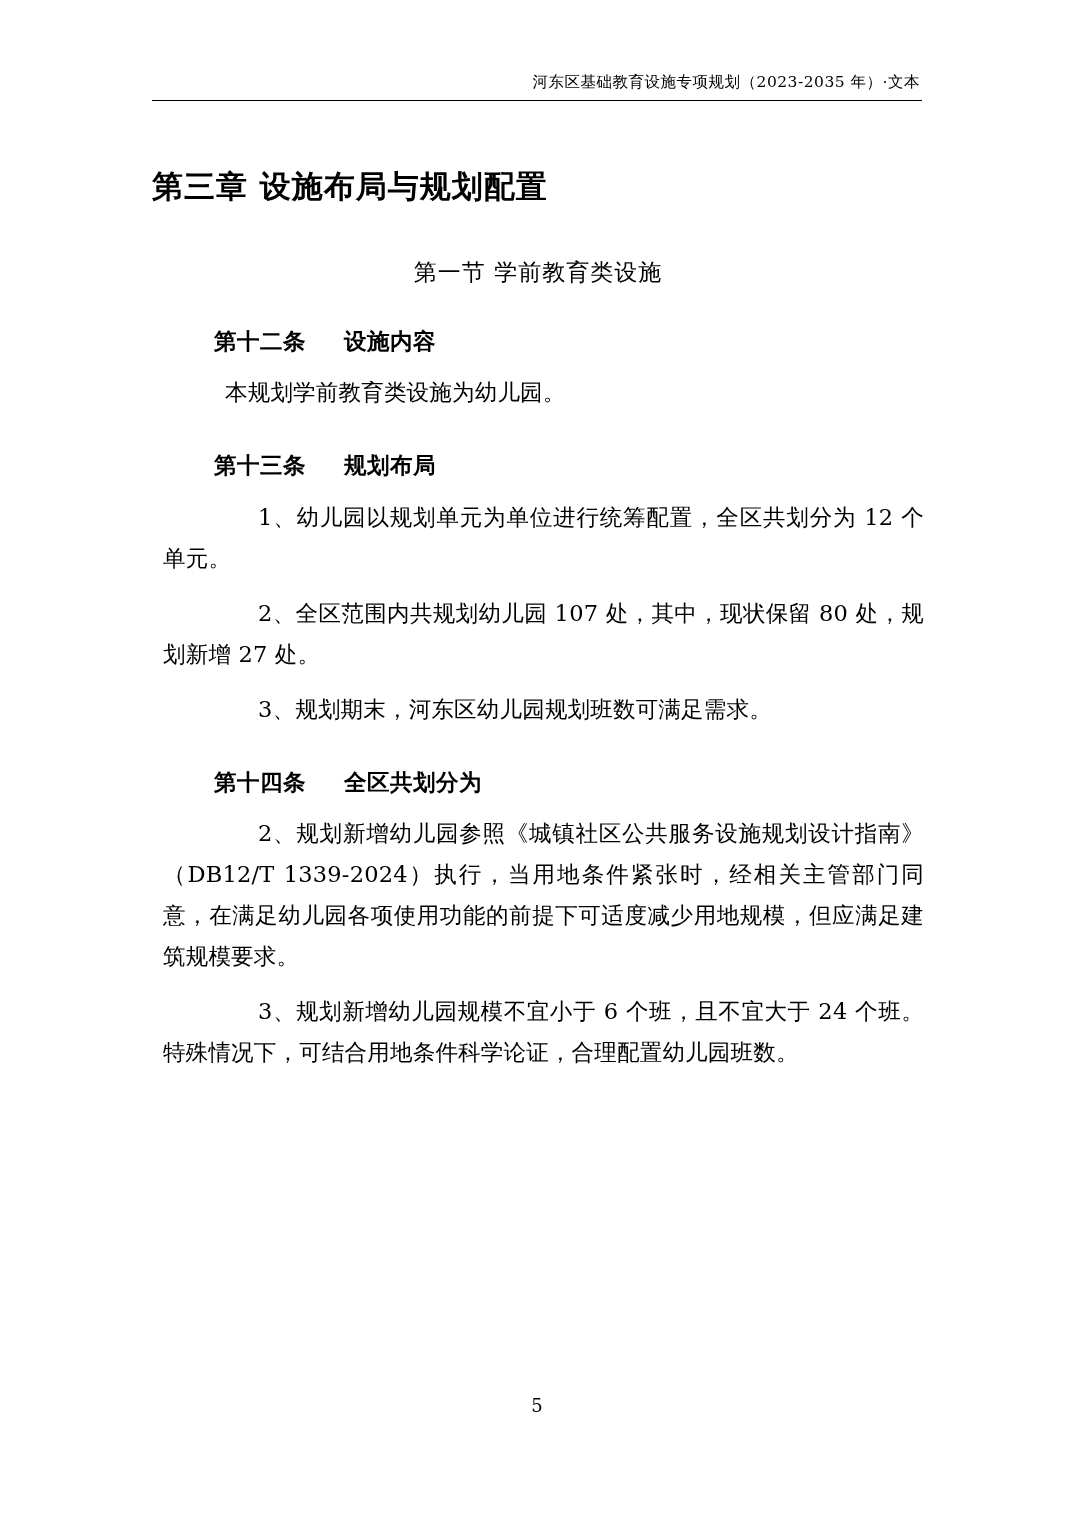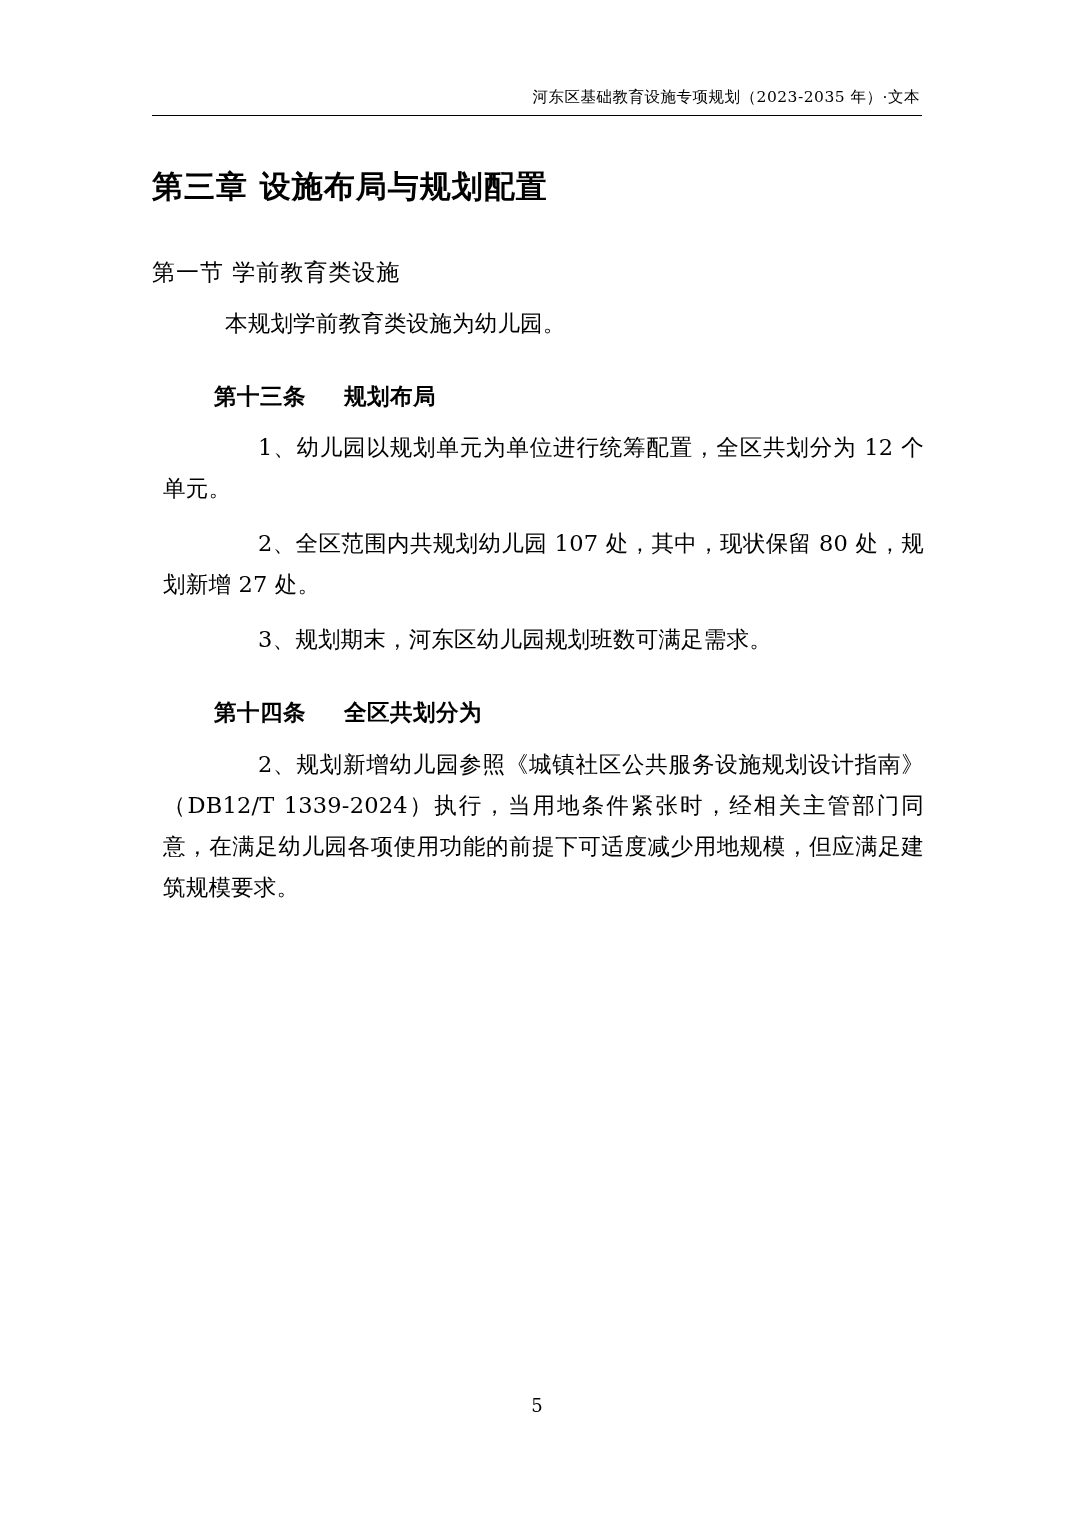--- a/index.html
+++ b/index.html
@@ -18,21 +18,21 @@
   .page {
     position: relative;
     width: 1074px;
     height: 1518px;
     box-sizing: border-box;
     padding: 0;
   }
   
   .header-area {
     position: absolute;
-    top: 87px;
+    top: 72px;
     left: 152px;
     width: 770px;
   }
   .header-text {
     text-align: right;
     font-size: 15.5px;
     letter-spacing: 0.5px;
     color: #000;
     padding-right: 2px;
     white-space: nowrap;
@@ -51,21 +51,21 @@
   }
   .chapter-title {
     text-align: left;
     font-size: 31px;
     font-weight: bold;
     letter-spacing: 1px;
     margin: 25px 0 0 0;
     line-height: 1.4;
   }
   .section-title {
-    text-align: left;
+    text-align: center;
     font-size: 23px;
     font-weight: normal;
     letter-spacing: 1px;
     margin: 48px 0 0 0;
     line-height: 1.4;
   }
   .article-title {
     font-size: 22.5px;
     font-weight: bold;
     margin: 36px 0 0 0;
@@ -109,31 +109,35 @@
     <div class="header-text">河东区基础教育设施专项规划（2023-2035 年）·文本</div>
     <div class="header-rule"></div>
   </div>
 
   <div class="content">
 
     <h1 class="chapter-title">第三章 设施布局与规划配置</h1>
 
     <h2 class="section-title">第一节 学前教育类设施</h2>
 
+    <div class="article-title">
+      <span>第十二条</span><span class="gap"></span><span>设施内容</span>
+    </div>
     <p class="para indent1">本规划学前教育类设施为幼儿园。</p>
 
     <div class="article-title">
       <span>第十三条</span><span class="gap"></span><span>规划布局</span>
     </div>
     <p class="para indent2">1、幼儿园以规划单元为单位进行统筹配置，全区共划分为 12 个单元。</p>
     <p class="para indent2">2、全区范围内共规划幼儿园 107 处，其中，现状保留 80 处，规划新增 27 处。</p>
     <p class="para indent2">3、规划期末，河东区幼儿园规划班数可满足需求。</p>
 
     <div class="article-title">
       <span>第十四条</span><span class="gap"></span><span>全区共划分为</span>
     </div>
     <p class="para indent2">2、规划新增幼儿园参照《城镇社区公共服务设施规划设计指南》（DB12/T 1339-2024）执行，当用地条件紧张时，经相关主管部门同意，在满足幼儿园各项使用功能的前提下可适度减少用地规模，但应满足建筑规模要求。</p>
+    <p class="para indent2">3、规划新增幼儿园规模不宜小于 6 个班，且不宜大于 24 个班。特殊情况下，可结合用地条件科学论证，合理配置幼儿园班数。</p>
 
   </div>
 
   <div class="pagenum">5</div>
 
 </div>
 
 </body></html>

